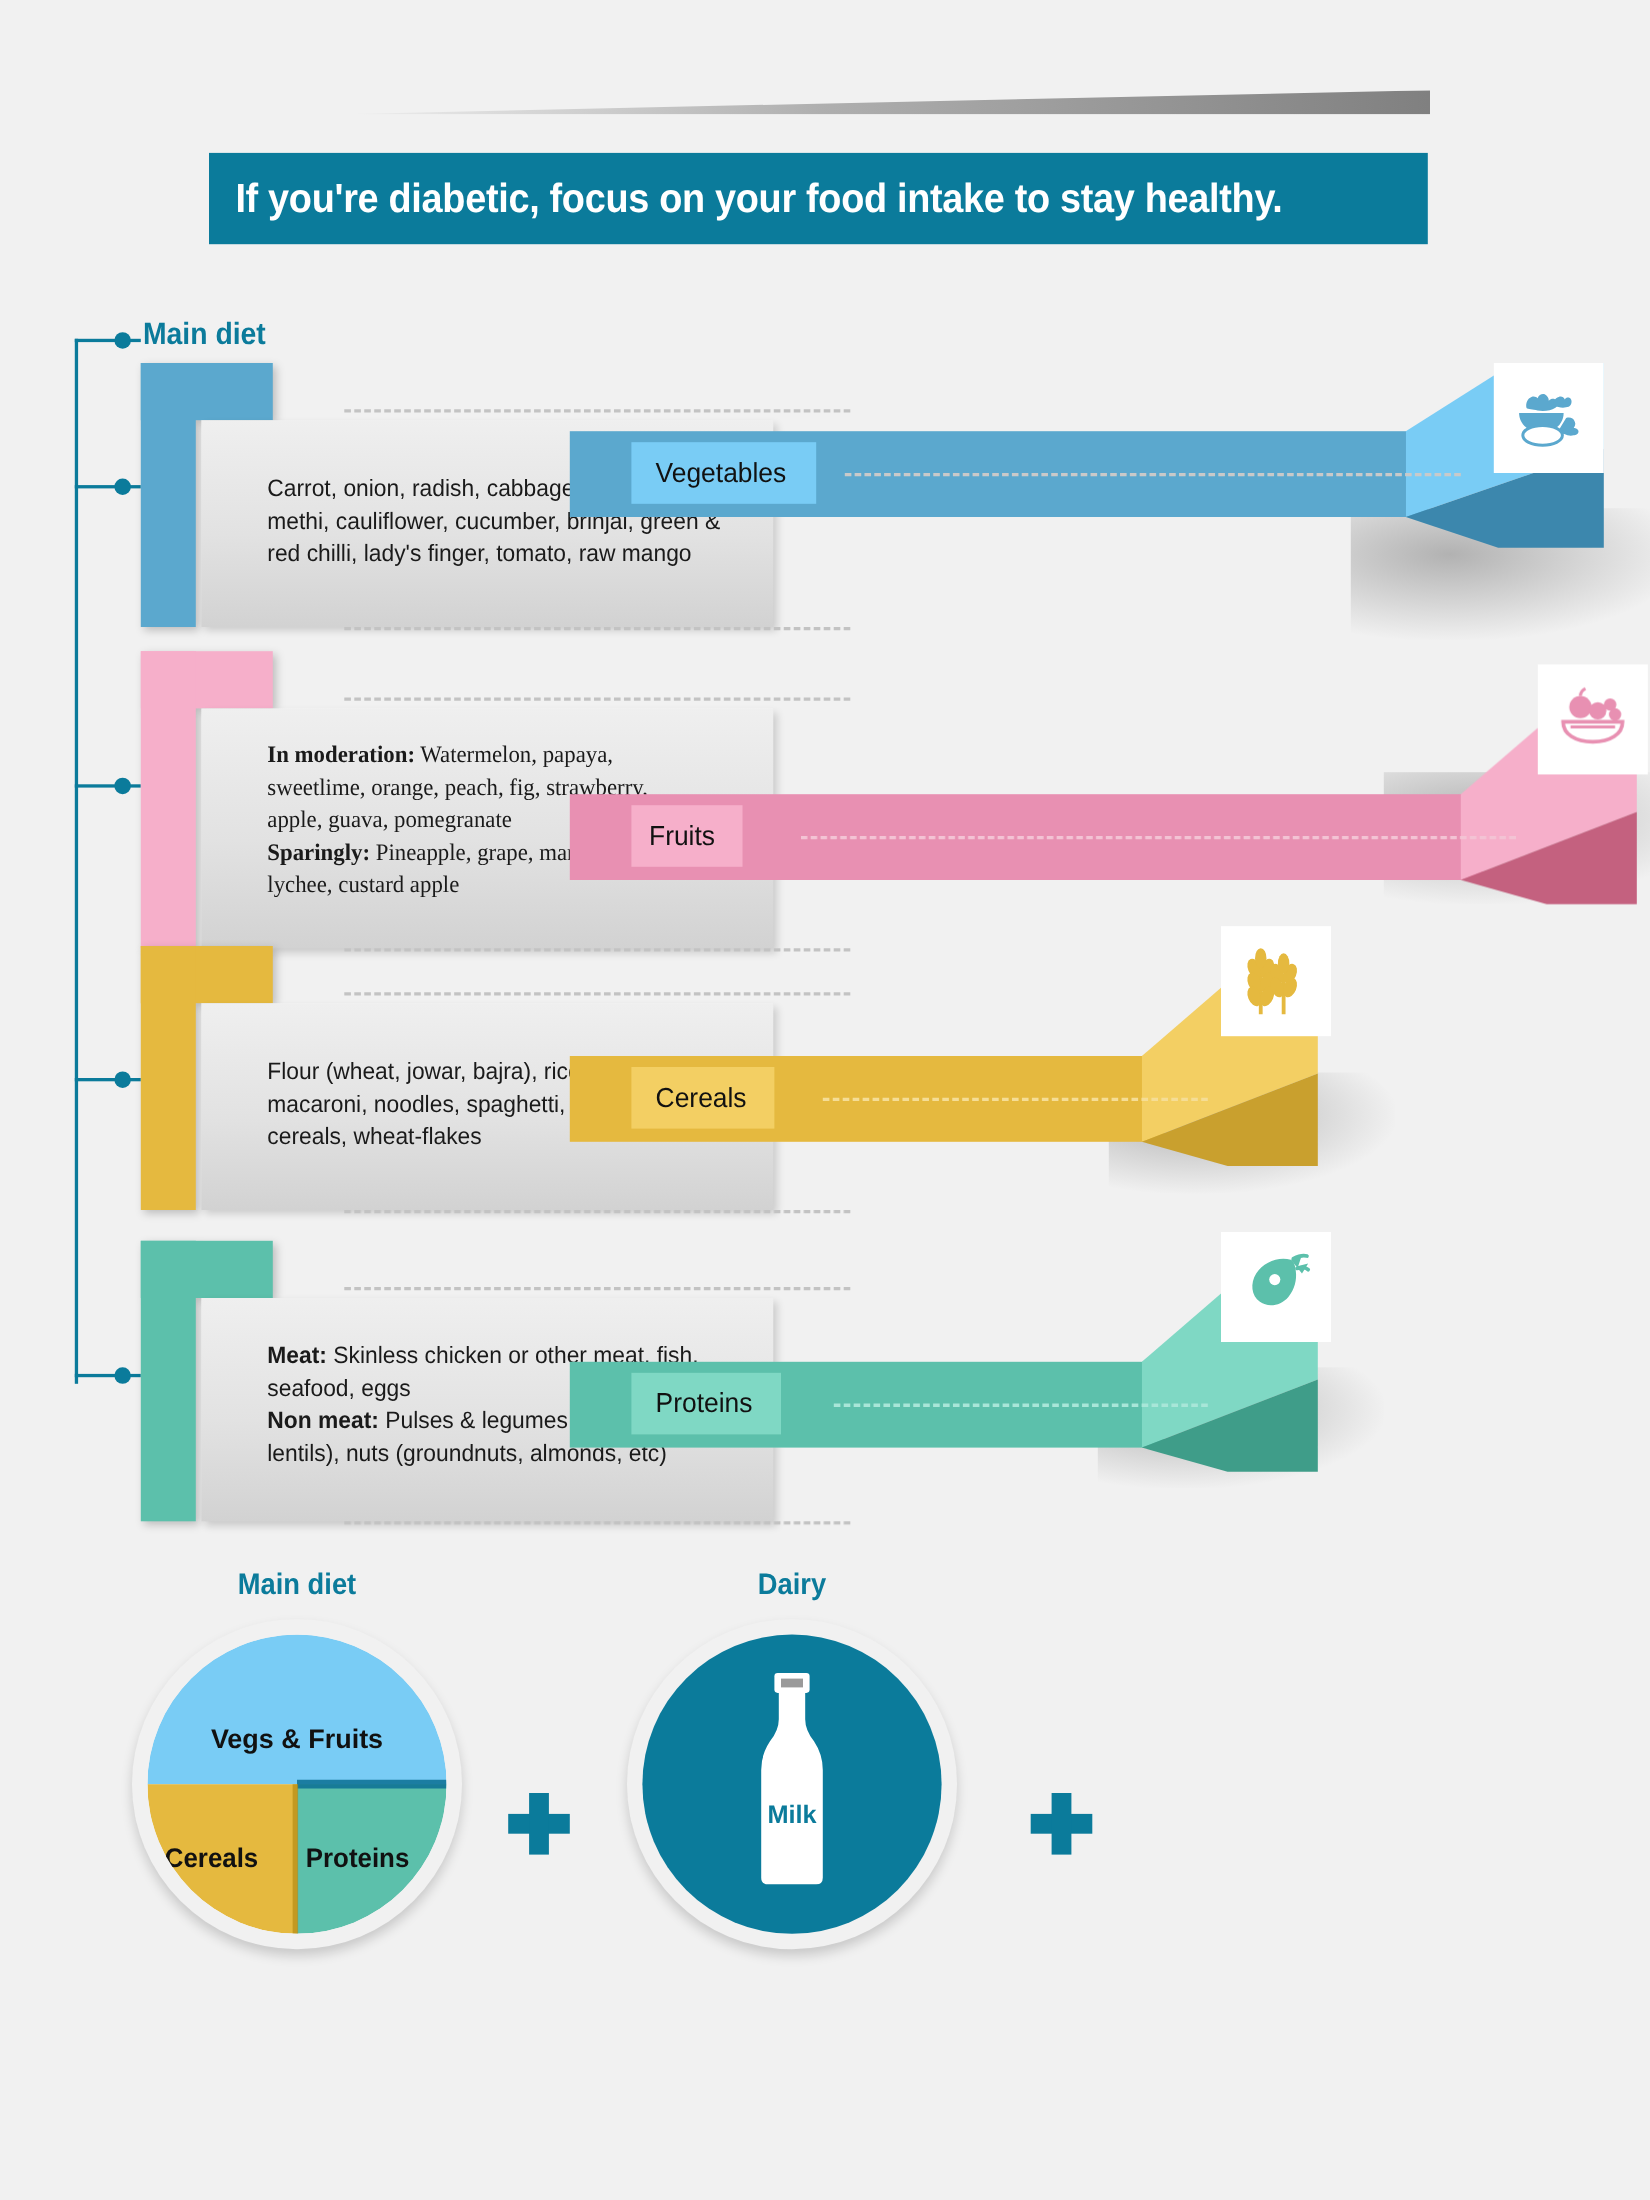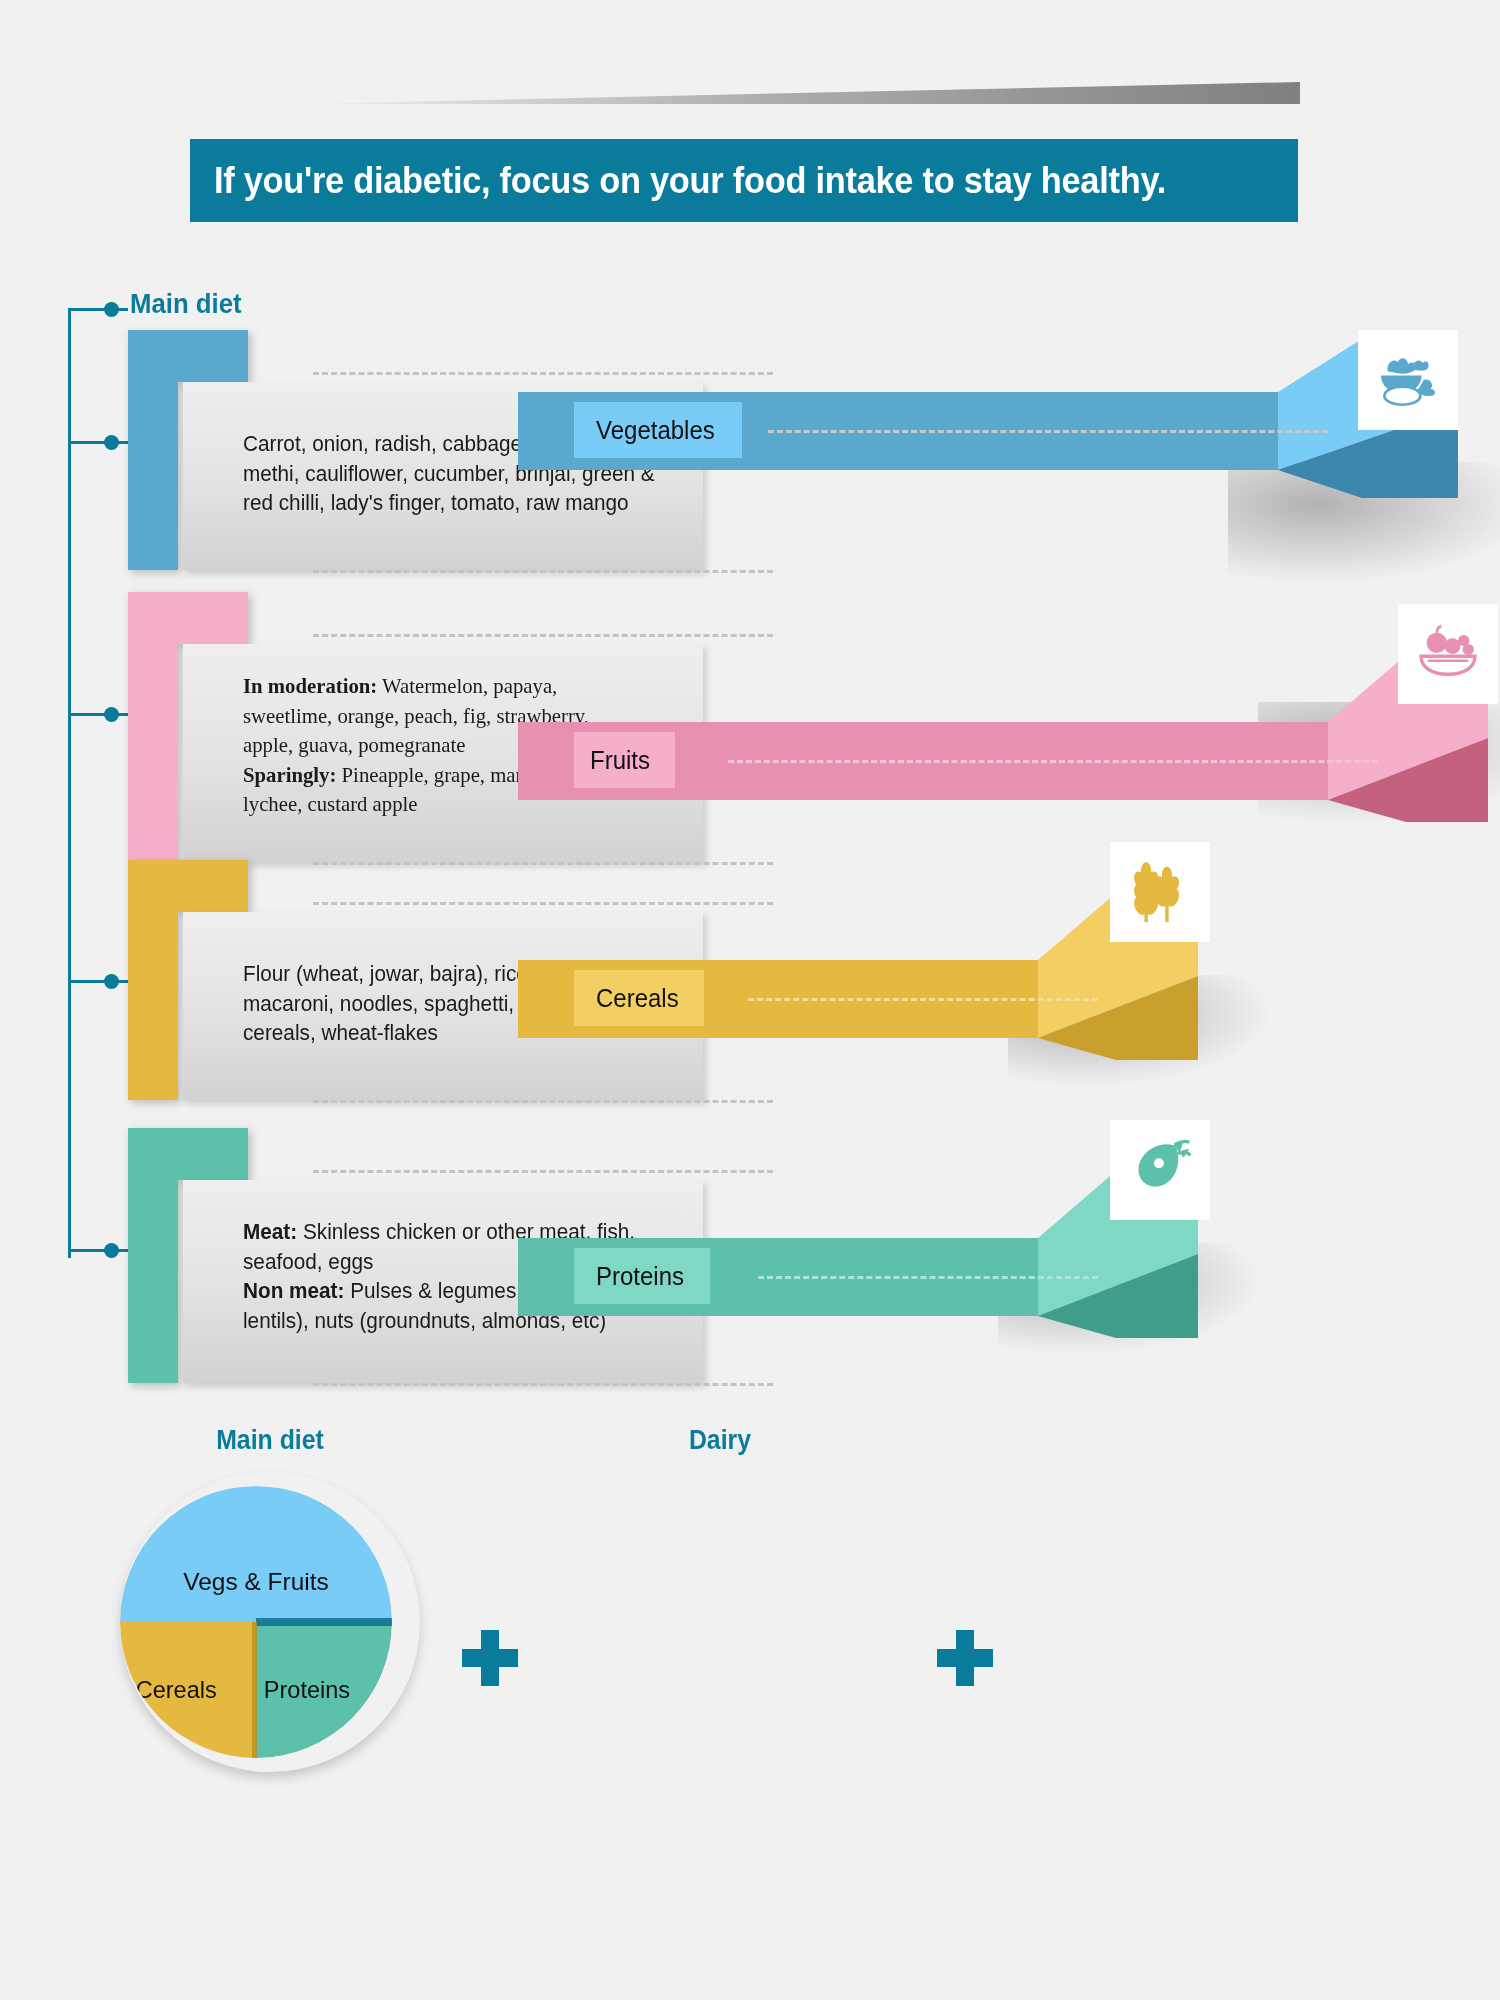--- a/index.html
+++ b/index.html
@@ -90,22 +90,23 @@
   #bottom{position:absolute;left:0;top:1425px;width:1500px;height:470px;}
   .b-col{position:absolute;text-align:center;}
   .b-title{
     color:#0b7b9b;font-size:27px;font-weight:bold;margin-bottom:16px;
     transform:scaleX(0.92);
   }
   .b-circle{
     width:300px;height:300px;border-radius:50%;
     background:#f1f1f1;
     box-shadow:0 6px 11px rgba(0,0,0,0.17);
-    display:flex;align-items:center;justify-content:flex-start;
+    display:flex;align-items:center;justify-content:center;
     position:relative;
+    font-weight:bold;
   }
   .b-inner{
     width:272px;height:272px;border-radius:50%;
     background:#0b7b9b;display:flex;align-items:center;justify-content:center;
     position:relative;overflow:hidden;
   }
   .pie-inner{width:272px;height:272px;border-radius:50%;position:relative;overflow:hidden;}
   .pie-label{
     position:absolute;font-size:24.5px;color:#111;white-space:nowrap;
     transform:scaleX(0.96);
@@ -350,17 +351,27 @@
         <div class="pie-label" style="left:14px;top:190px;">Cereals</div>
         <div class="pie-label" style="left:142px;top:190px;">Proteins</div>
       </div>
     </div>
   </div>
 
   <div class="plus" style="left:462px;top:205px;" title="+"></div>
 
   <div class="b-col" style="left:570px;top:0;width:300px;">
     <div class="b-title">Dairy</div>
+    <div class="b-circle">
+      <div class="b-inner">
+        <svg viewBox="0 0 120 200" width="120" height="210" style="position:absolute;left:50%;top:26px;transform:translateX(-50%);">
+          <rect x="44" y="4" width="32" height="18" rx="3" fill="#ffffff"></rect>
+          <rect x="50" y="9" width="20" height="8" fill="#9a9a9a"></rect>
+          <path d="M48 22 L48 46 Q48 56 40 66 Q32 78 32 92 L32 190 Q32 196 38 196 L82 196 Q88 196 88 190 L88 92 Q88 78 80 66 Q72 56 72 46 L72 22 Z" fill="#ffffff"></path>
+        </svg>
+        <div class="milk-label">Milk</div>
+      </div>
+    </div>
   </div>
 
   <div class="plus" style="left:937px;top:205px;" title="+"></div>
 
 </div>
 
 </body></html>

